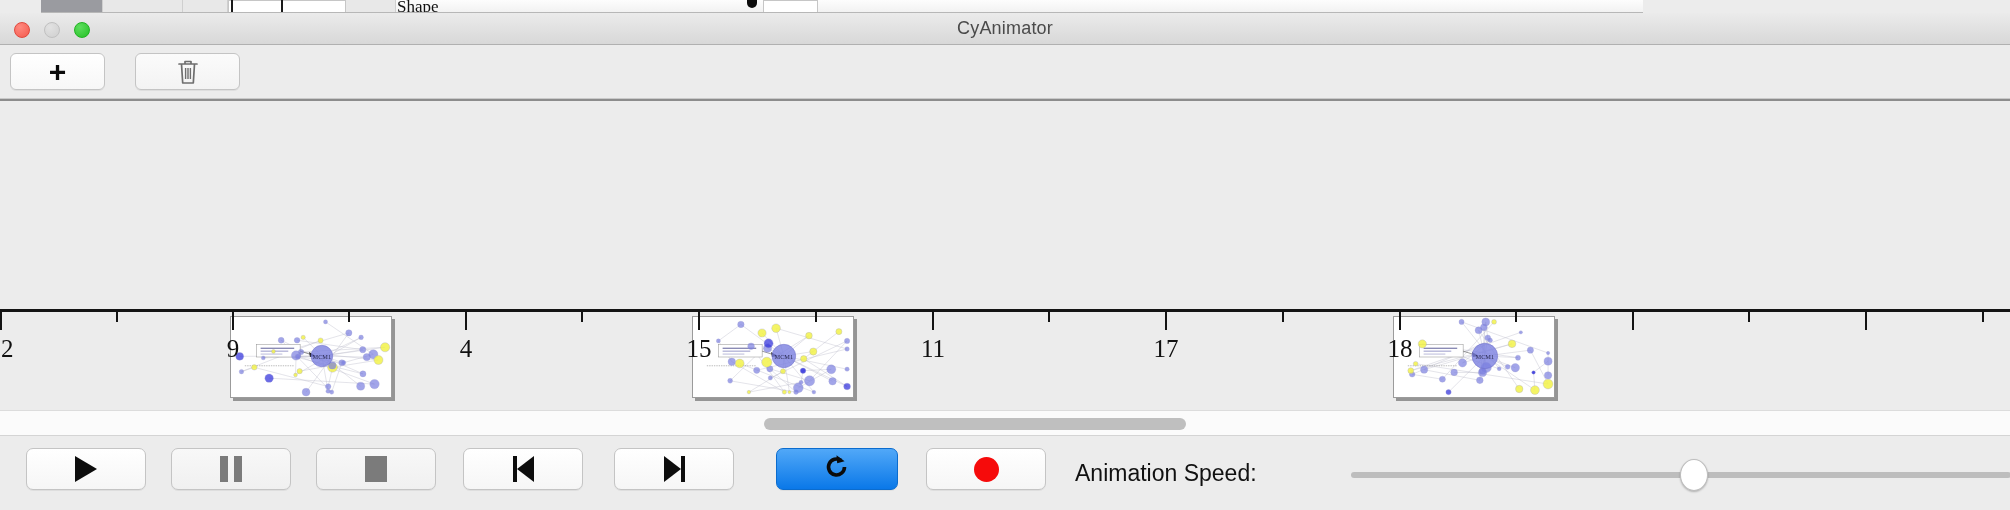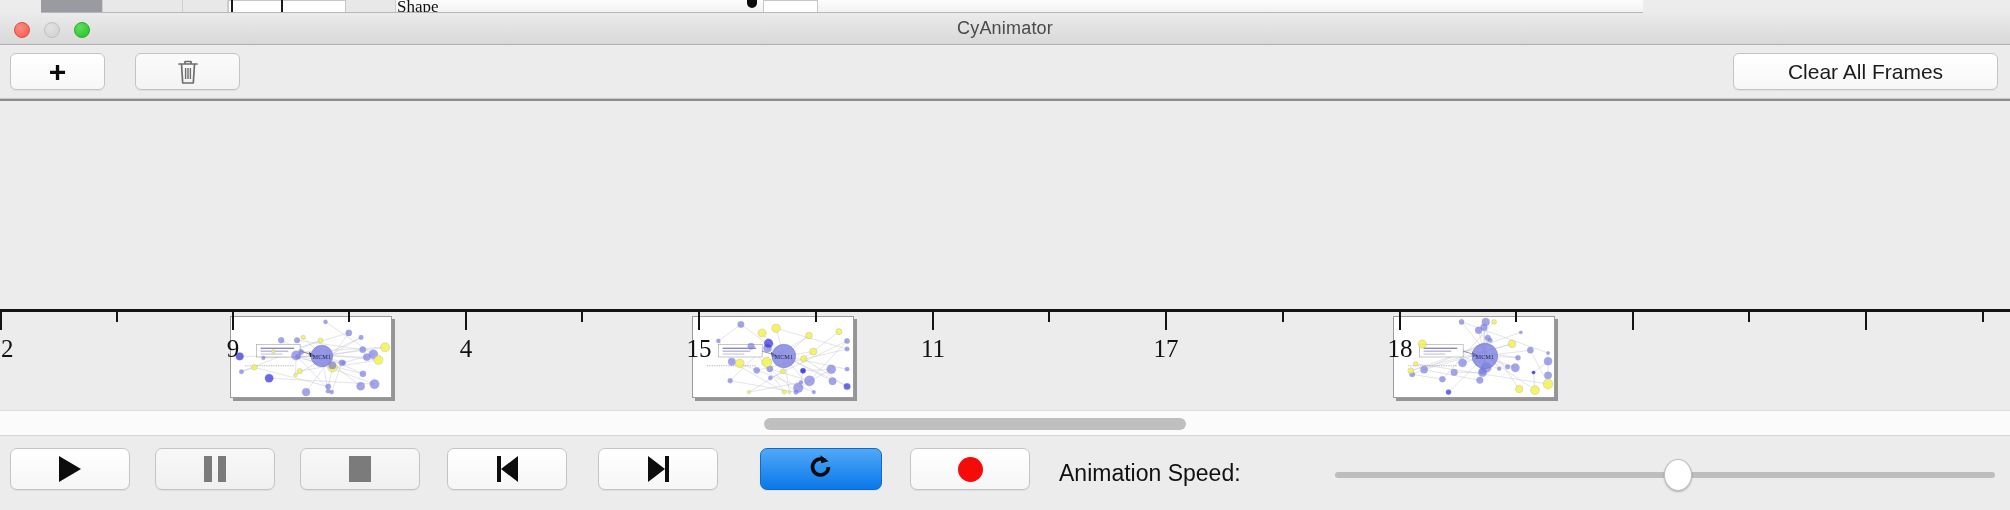--- a/index.html
+++ b/index.html
@@ -118,21 +118,21 @@
     position: absolute; left: 0; top: 410px; width: 2010px; height: 26px;
     background: #fbfbfb; border-top: 1px solid #dcdcdc; border-bottom: 1px solid #d4d4d4;
   }
   #hscroll-thumb {
     position: absolute; left: 762px; top: 7px; width: 420px; height: 12px;
     background: #bfbfbf; border-radius: 6px;
   }
 
   
   #playbar {
-    position: absolute; left: 0; top: 436px; width: 1632px; height: 74px;
+    position: absolute; left: 16px; top: 436px; width: 1632px; height: 74px;
     background: #ececec;
   }
   .pbtn {
     position: absolute; top: 12px; height: 42px;
     border: 1px solid #c4c4c4; border-radius: 7px;
     background: linear-gradient(#ffffff, #f6f6f6);
     box-shadow: 0 1px 0 rgba(0,0,0,.06);
     display: flex; align-items: center; justify-content: center;
     cursor: default; user-select: none;
   }
@@ -207,21 +207,20 @@
     <span class="plus-icon">+</span>
   </div>
   <div class="btn dim" id="del-btn">
     <span class="trash-icon">
       <svg width="24" height="28" viewBox="0 0 24 28">
         <path d="M3 6 h18 M9 6 V3.5 h6 V6 M5.5 6 l1.2 19 h10.6 l1.2 -19" fill="none" stroke="#6e6e6e" stroke-width="1.7" stroke-linecap="round" stroke-linejoin="round"></path>
         <path d="M9.6 10 v11 M12 10 v11 M14.4 10 v11" fill="none" stroke="#6e6e6e" stroke-width="1.4"></path>
       </svg>
     </span>
   </div>
-  <div class="btn" id="clear-btn">Clear All Frames</div>
 </div>
 
 <div id="timeline-panel">
 
   <div id="frames-area">
       <div class="frame-thumb" style="left: 230px;">
         <svg viewBox="0 0 162 82" preserveAspectRatio="none">
           <rect x="0" y="0" width="162" height="82" fill="#ffffff"></rect>
           <line x1="32.7" y1="41.9" x2="92.0" y2="40.0" stroke="#b9b9c9" stroke-width="0.4"></line>
           <line x1="65.9" y1="39.4" x2="65.3" y2="59.4" stroke="#b9b9c9" stroke-width="0.4"></line>

